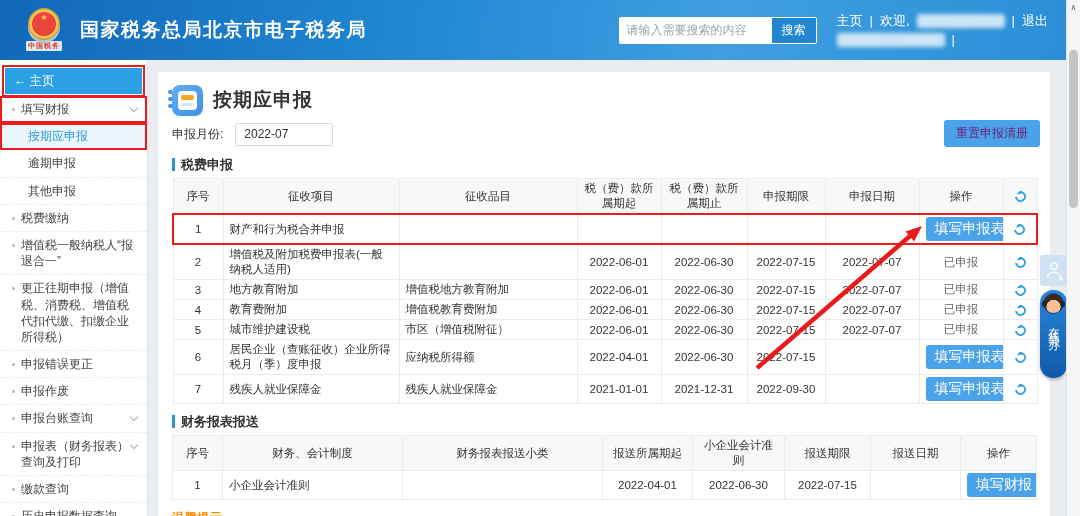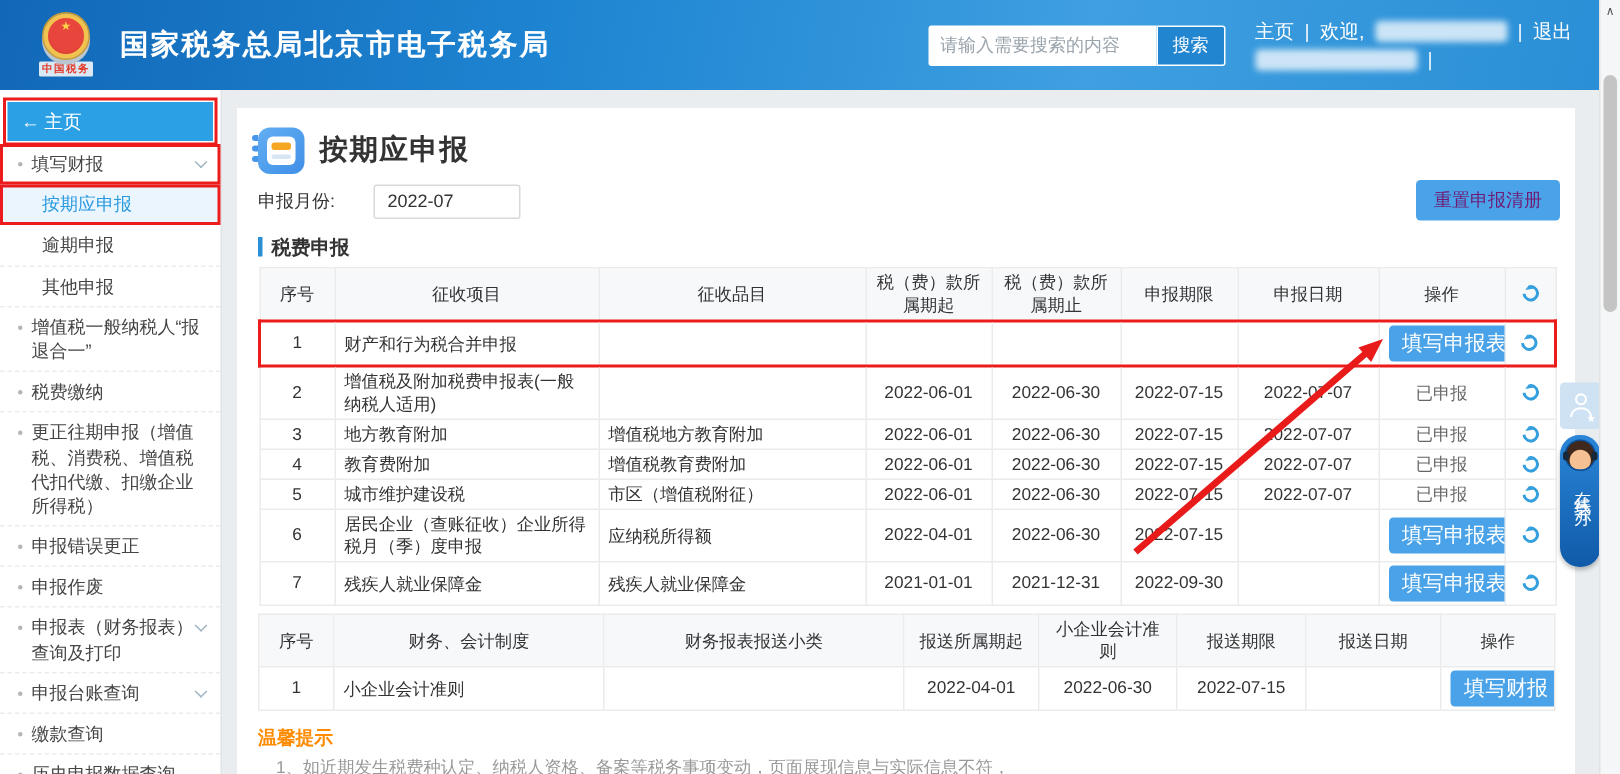--- a/index.html
+++ b/index.html
@@ -49,21 +49,21 @@
   
   .content { position:absolute; left:158px; top:72px; width:892px; bottom:-40px; background:#fff; padding:10px 14px; z-index:3; }
   .title-row { display:flex; align-items:center; height:36px; }
   .doc-icon { position:relative; width:31px; height:31px; background:linear-gradient(135deg,#63aef2,#3f8fe8); border-radius:8px; margin-right:10px; flex:none; }
   .doc-icon::before { content:""; position:absolute; left:-4px; top:5px; width:4px; height:4px; background:#4796ea; border-radius:2px 0 0 2px; box-shadow:0 7px 0 #4796ea, 0 14px 0 #4796ea; }
   .doc-inner { position:absolute; left:6px; top:6px; right:6px; bottom:6px; background:#fff; border-radius:4px; }
   .doc-bar { position:absolute; left:3px; right:3px; top:4px; height:5px; background:#f5a623; border-radius:2px; }
   .doc-line { position:absolute; left:3px; right:3px; top:12px; height:3px; background:#d7e6f5; border-radius:2px; }
   .page-title { font-size:19px; font-weight:bold; color:#333; letter-spacing:1px; }
   .filter-row { display:flex; align-items:center; margin-top:3px; height:26px; font-size:12px; color:#333; }
-  .month-input { width:98px; height:23px; border:1px solid #d9d9d9; border-radius:2px; padding:0 8px; font-size:12px; color:#333; margin-left:26px; outline:none; }
+  .month-input { width:98px; height:23px; border:1px solid #d9d9d9; border-radius:2px; padding:0 8px; font-size:12px; color:#333; margin-left:12px; outline:none; }
   .reset-btn { position:absolute; right:10px; top:48px; background:#4aa3e8; color:#701a75; border:none; border-radius:3px;
     height:27px; padding:0 12px; font-size:12px; cursor:pointer; }
   .section-label { display:flex; align-items:center; margin-top:9px; font-size:13px; font-weight:bold; color:#333; height:17px; }
   .section-label::before { content:""; width:3px; height:13px; background:#2a8fd6; margin-right:6px; }
 
   table { border-collapse:collapse; width:864px; table-layout:fixed; font-size:11.5px; color:#333; margin-top:5px; }
   th { background:#f7f8fa; font-weight:normal; color:#333; height:22px; }
   th,td { border:1px solid #ebebeb; padding:2px 6px; text-align:center; overflow:hidden; }
   td { height:19px; }
   .cell-left { text-align:left; }
@@ -152,46 +152,46 @@
         <span>按期应申报</span>
       </li>
       <li class="mi sub">
         <span>逾期申报</span>
       </li>
       <li class="mi sub">
         <span>其他申报</span>
       </li>
       <li class="mi">
         <span class="bullet"></span>
+        <span>税费缴纳</span>
+      </li>
+      <li class="mi">
+        <span class="bullet"></span>
         <span>增值税一般纳税人“报退合一”</span>
       </li>
       <li class="mi">
         <span class="bullet"></span>
-        <span>税费缴纳</span>
-      </li>
-      <li class="mi">
-        <span class="bullet"></span>
         <span>更正往期申报（增值税、消费税、增值税代扣代缴、扣缴企业所得税）</span>
       </li>
       <li class="mi">
         <span class="bullet"></span>
         <span>申报错误更正</span>
       </li>
       <li class="mi">
         <span class="bullet"></span>
         <span>申报作废</span>
       </li>
       <li class="mi">
         <span class="bullet"></span>
+        <span>申报台账查询</span>
+        <span class="chev"></span>
+      </li>
+      <li class="mi">
+        <span class="bullet"></span>
         <span>申报表（财务报表）查询及打印</span>
-        <span class="chev"></span>
-      </li>
-      <li class="mi">
-        <span class="bullet"></span>
-        <span>申报台账查询</span>
         <span class="chev"></span>
       </li>
       <li class="mi">
         <span class="bullet"></span>
         <span>缴款查询</span>
       </li>
       <li class="mi">
         <span class="bullet"></span>
         <span>历史申报数据查询</span>
       </li>
@@ -315,20 +315,21 @@
         <td>2021-01-01</td>
         <td>2021-12-31</td>
         <td>2022-09-30</td>
         <td></td>
         <td><button class="btn-fill">填写申报表</button></td>
         <td><span class="icon-refresh"></span></td>
       </tr>
     </tbody>
       </table>
 
+    <div class="section-label">财务报表报送</div>
 
     <table>
       <colgroup>
         <col style="width:50px">
           <col style="width:180px">
           <col style="width:200px">
           <col style="width:90px">
         <col style="width:92px">
           <col style="width:86px">
           <col style="width:90px">

